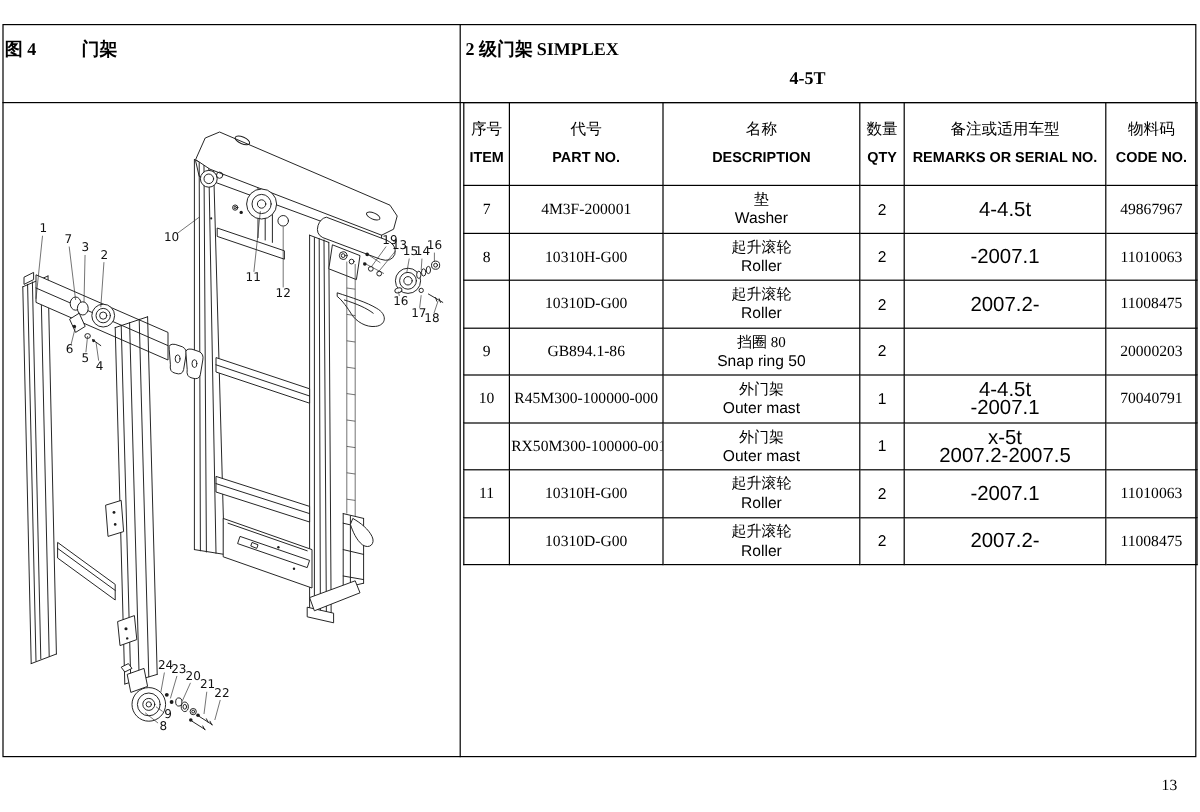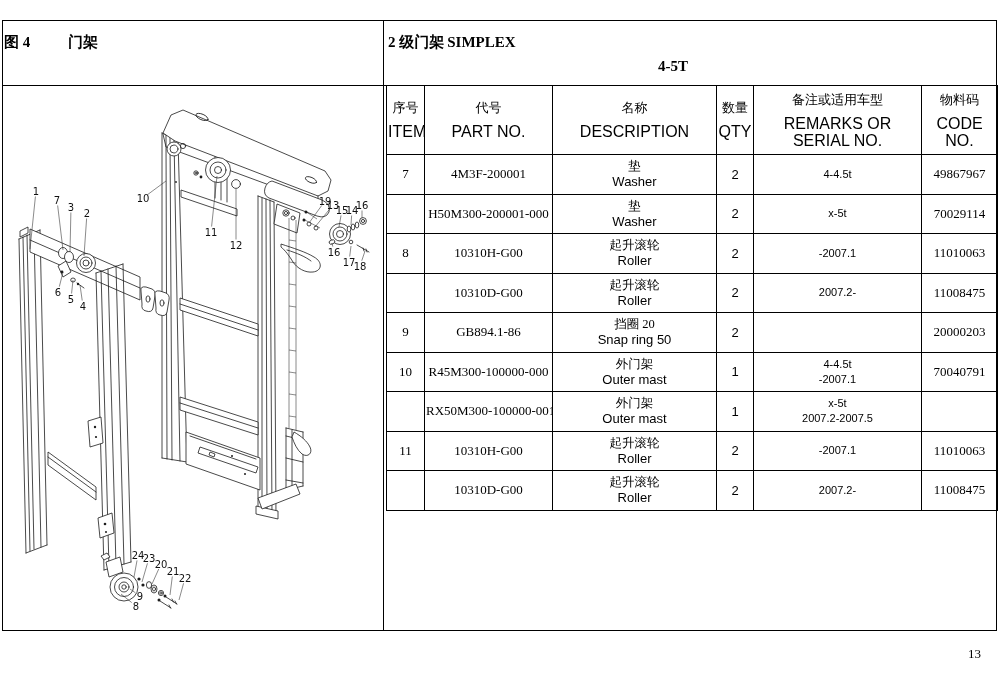--- a/index.html
+++ b/index.html
@@ -20,23 +20,23 @@
   #variant-title .row1{display:flex;gap:3px;}
   #variant-title .row2{margin-left:45px;text-align:right;}
 
   
   #parts-table{position:absolute;left:386px;top:85px;width:611px;border-collapse:collapse;table-layout:fixed;}
   #parts-table td,#parts-table th{border:1px solid #000;padding:0 1px;text-align:center;vertical-align:middle;
      font-weight:normal;overflow:hidden;}
   #parts-table thead tr{height:69px;}
   #parts-table tbody tr{height:39.5px;}
   .hdr-cn{font-family:Liberation Mono, monospace;font-size:13px;line-height:17px;}
-  .hdr-en{font-size:16px;font-weight:normal;line-height:17px;margin-top:6px;}
+  .hdr-en{font-size:12px;font-weight:bold;line-height:17px;margin-top:6px;}
   .serif{font-family:"Liberation Serif","DejaVu Serif",serif;font-size:13px;}
-  .sans{font-size:11px;line-height:15px;}
+  .sans{font-size:17px;line-height:15px;}
   .desc-cn{font-family:"Liberation Serif","DejaVu Serif",serif;font-size:12.5px;line-height:16px;}
   .desc-en{font-size:13px;line-height:16px;}
   .nowrap{white-space:nowrap;}
 
   #page-num{left:968px;top:646px;font-family:"Liberation Serif","DejaVu Serif",serif;font-size:13px;}
 
   
   #diagram-svg{position:absolute;left:0;top:0;}
   .ln{fill:none;stroke:#1c1c1c;stroke-width:0.8;stroke-linejoin:round;stroke-linecap:round;}
   .lnw{fill:#fff;stroke:#1c1c1c;stroke-width:0.8;stroke-linejoin:round;}
@@ -290,33 +290,20 @@
           <div class="desc-cn">垫</div>
           <div class="desc-en">Washer</div>
         </td>
         <td class="sans" style="font-size: 13px;">2</td>
         <td class="sans">
           <div>4-4.5t</div>
         </td>
         <td class="serif">49867967</td>
       </tr>
       <tr>
-        <td class="serif"></td>
-        <td class="serif nowrap">H50M300-200001-000</td>
-        <td>
-          <div class="desc-cn">垫</div>
-          <div class="desc-en">Washer</div>
-        </td>
-        <td class="sans" style="font-size: 13px;">2</td>
-        <td class="sans">
-          <div>x-5t</div>
-        </td>
-        <td class="serif">70029114</td>
-      </tr>
-      <tr>
         <td class="serif">8</td>
         <td class="serif nowrap">10310H-G00</td>
         <td>
           <div class="desc-cn">起升滚轮</div>
           <div class="desc-en">Roller</div>
         </td>
         <td class="sans" style="font-size: 13px;">2</td>
         <td class="sans">
           <div>-2007.1</div>
         </td>
@@ -332,21 +319,21 @@
         <td class="sans" style="font-size: 13px;">2</td>
         <td class="sans">
           <div>2007.2-</div>
         </td>
         <td class="serif">11008475</td>
       </tr>
       <tr>
         <td class="serif">9</td>
         <td class="serif nowrap">GB894.1-86</td>
         <td>
-          <div class="desc-cn">挡圈 20</div>
+          <div class="desc-cn">挡圈 80</div>
           <div class="desc-en">Snap ring 50</div>
         </td>
         <td class="sans" style="font-size: 13px;">2</td>
         <td class="sans"></td>
         <td class="serif">20000203</td>
       </tr>
       <tr>
         <td class="serif">10</td>
         <td class="serif nowrap">R45M300-100000-000</td>
         <td>

